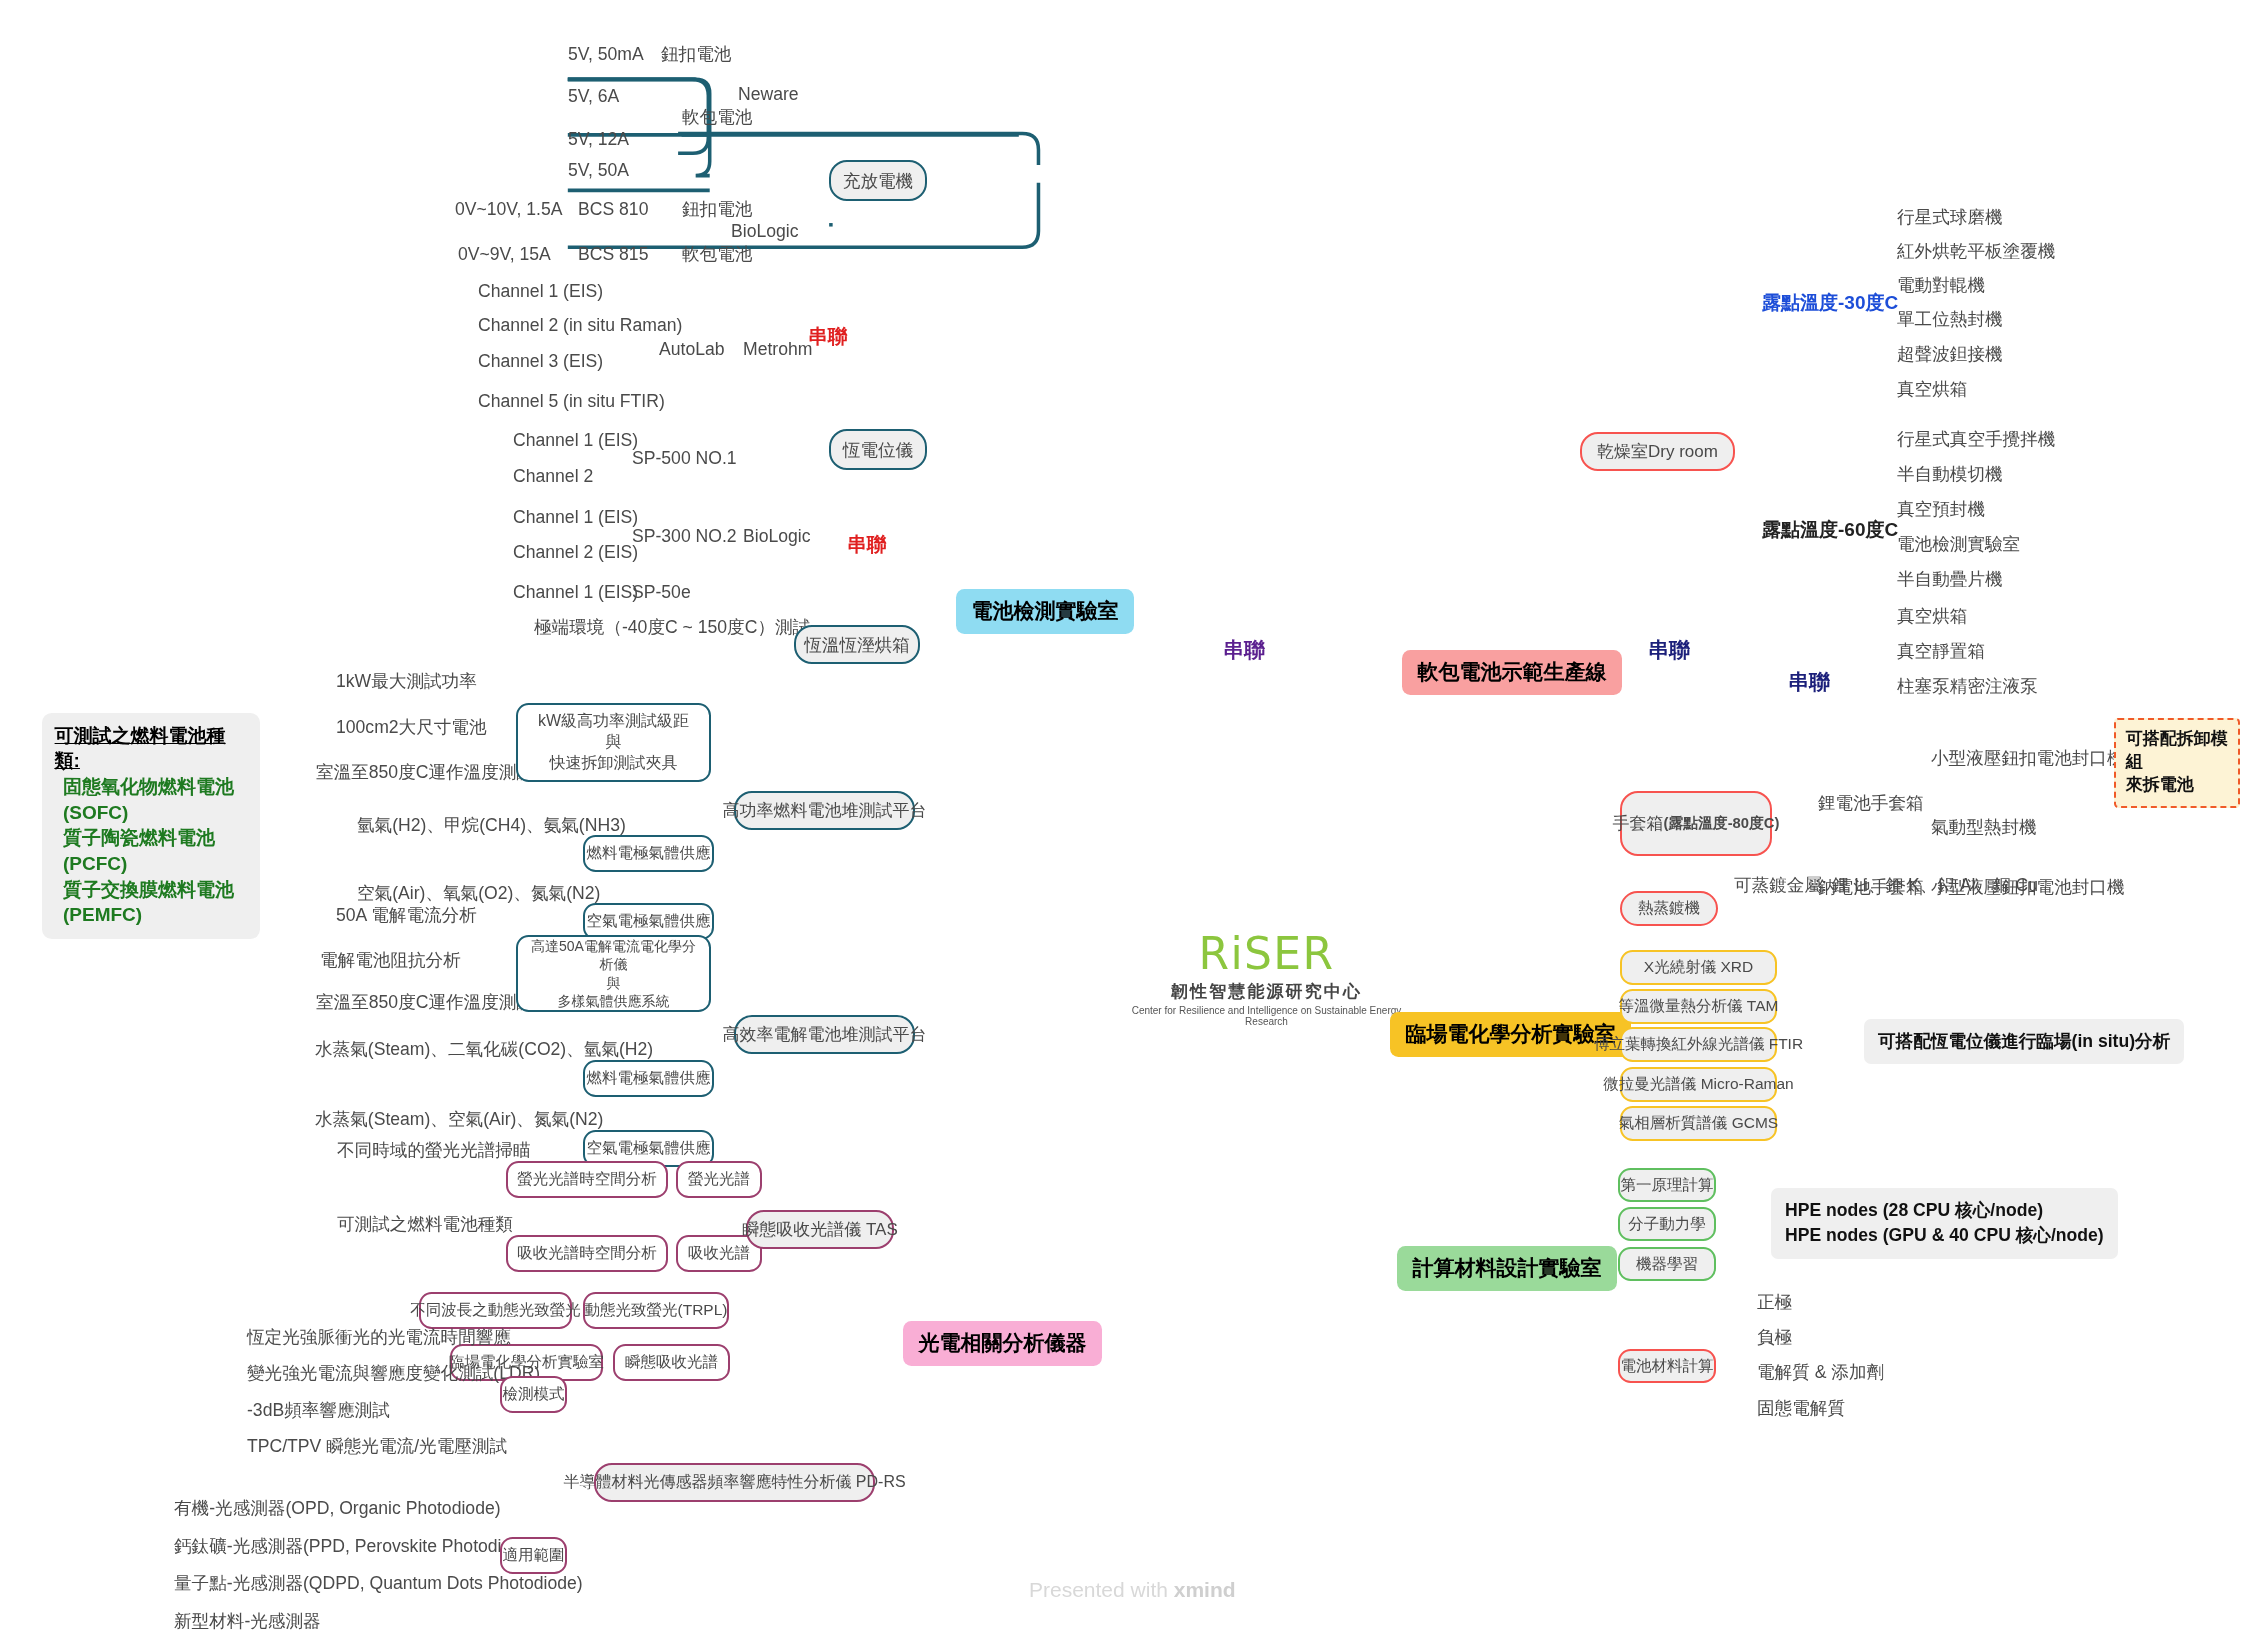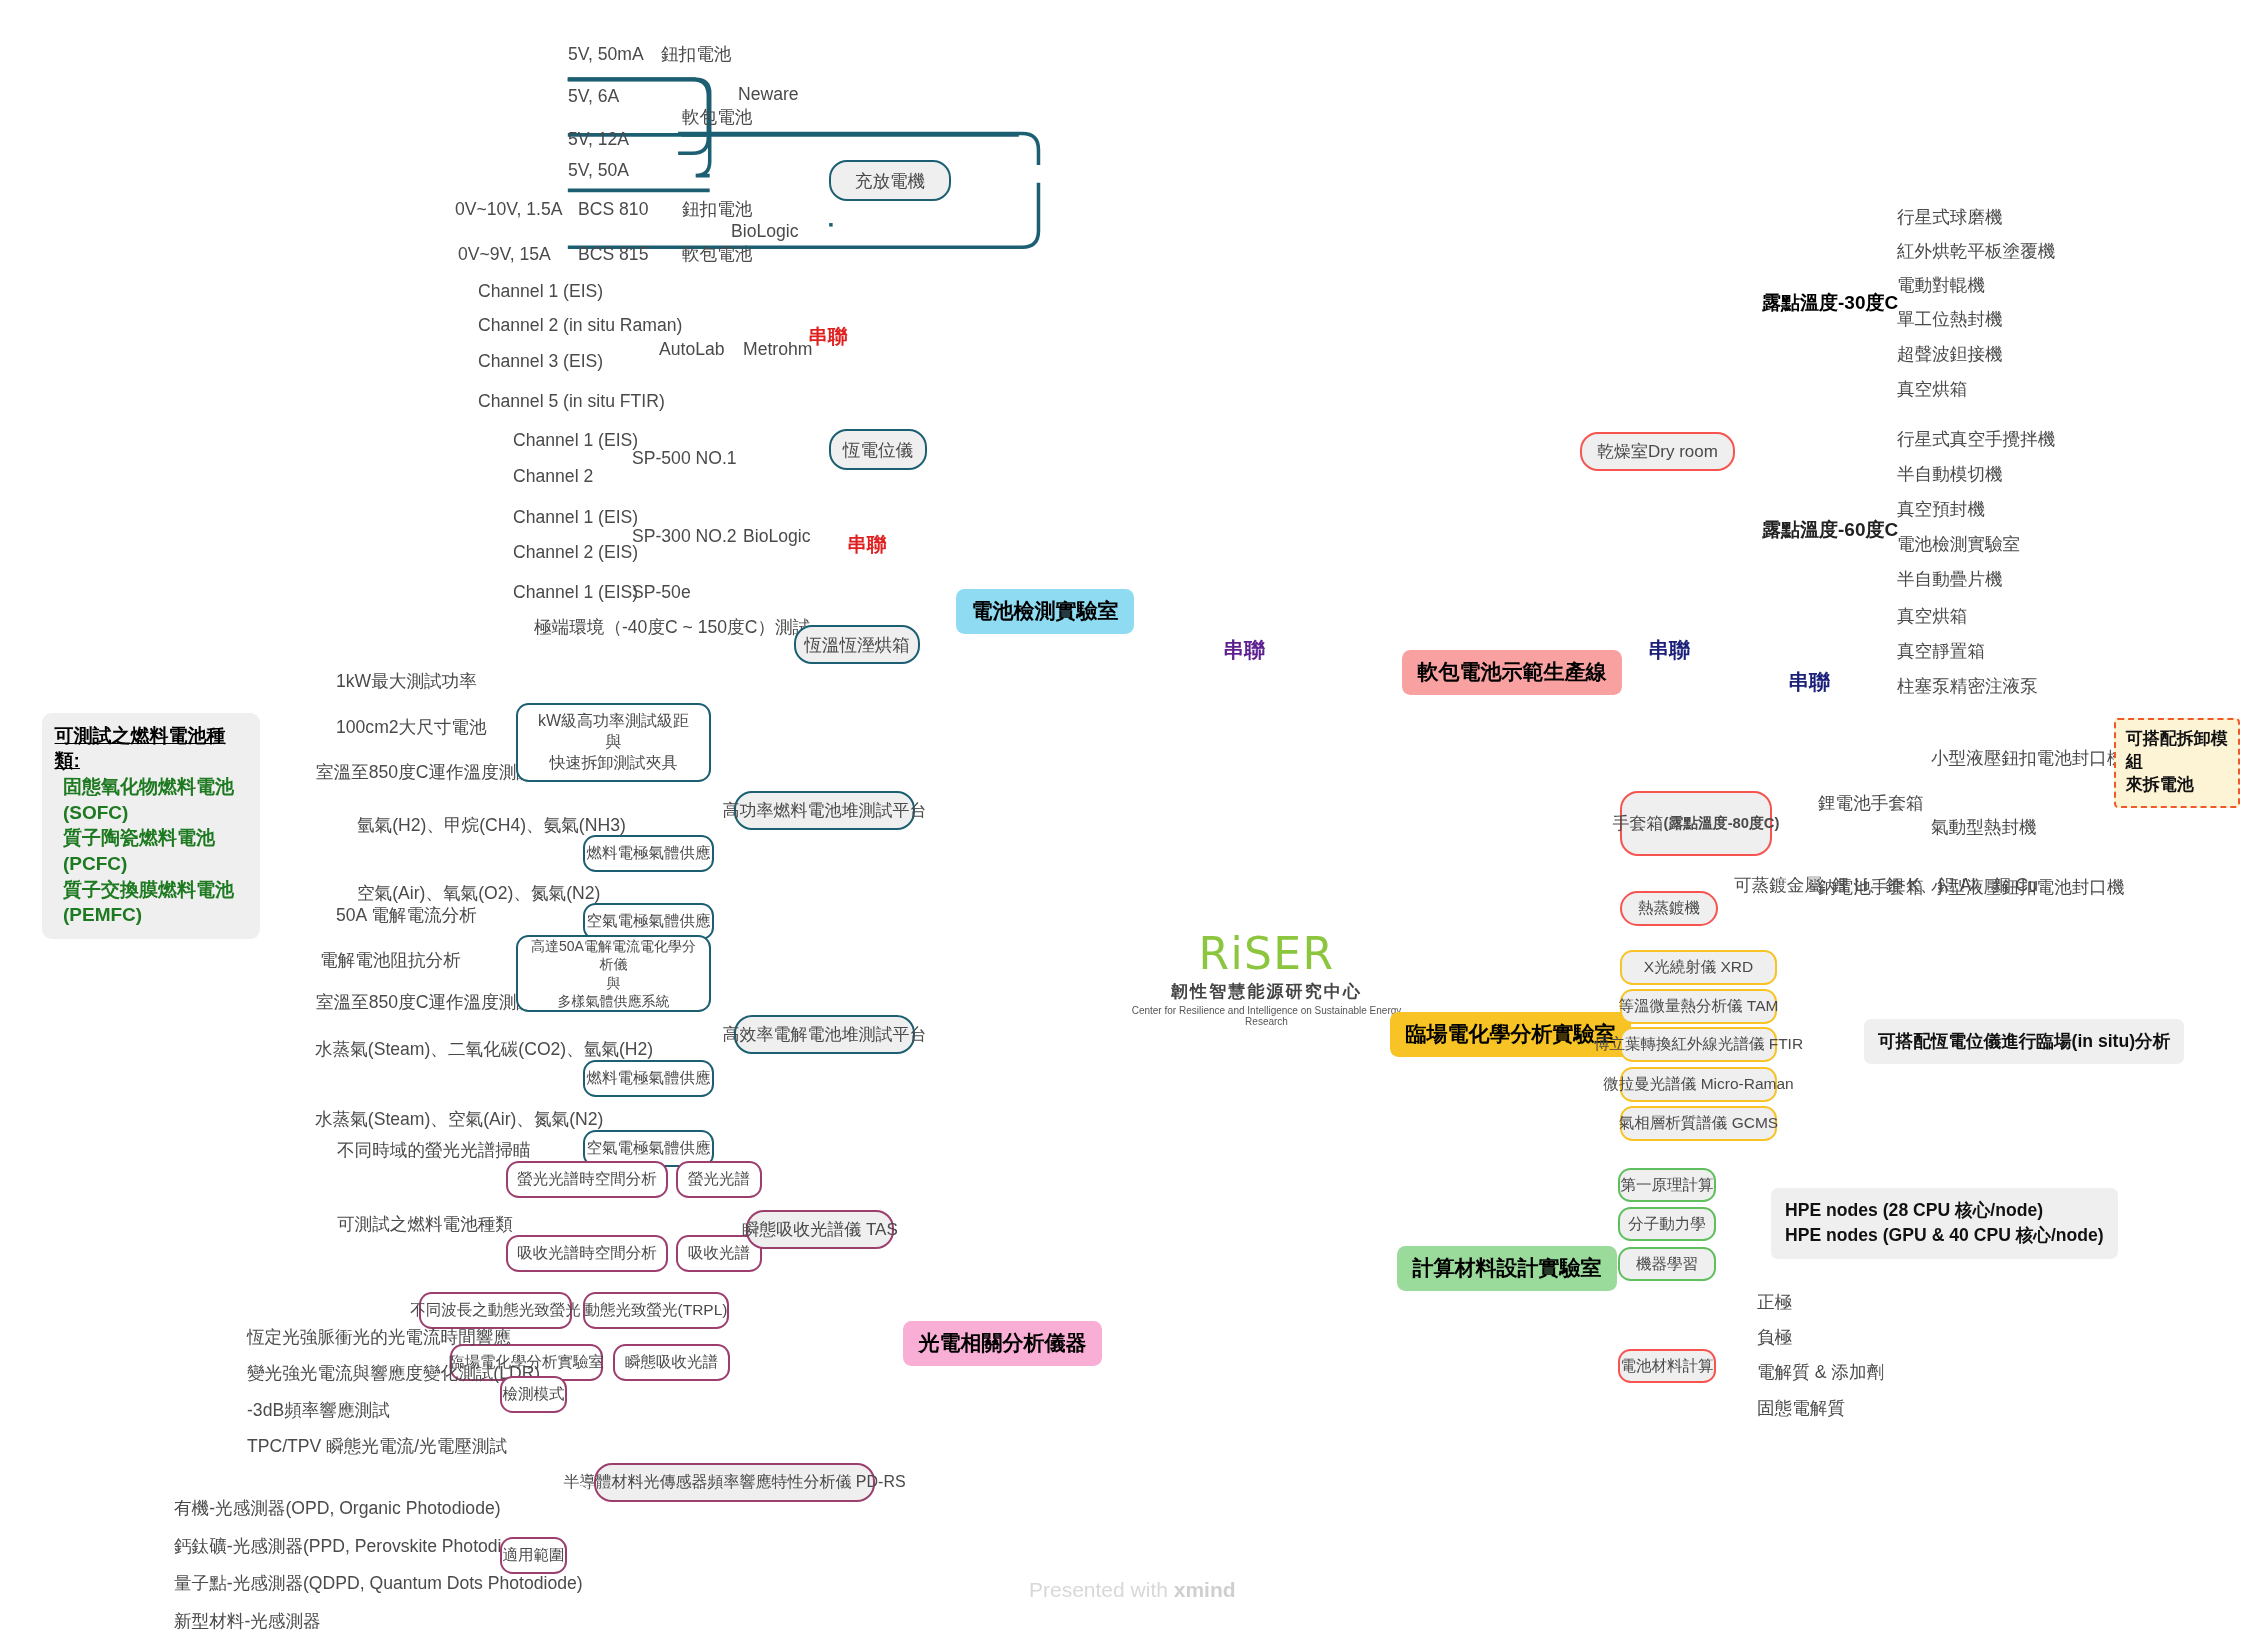--- a/index.html
+++ b/index.html
@@ -82,21 +82,21 @@
   <div class="leaf" style="left:738px;top:84px;">Neware</div>
 
   <div class="leaf" style="left:455px;top:199px;">0V~10V, 1.5A</div>
   <div class="leaf" style="left:578px;top:199px;">BCS 810</div>
   <div class="leaf" style="left:682px;top:199px;">鈕扣電池</div>
   <div class="leaf" style="left:458px;top:244px;">0V~9V, 15A</div>
   <div class="leaf" style="left:578px;top:244px;">BCS 815</div>
   <div class="leaf" style="left:682px;top:244px;">軟包電池</div>
   <div class="leaf" style="left:731px;top:221px;">BioLogic</div>
 
-  <div class="pill" style="left:829px;top:160px;width:122px;height:41px;">充放電機</div>
+  <div class="pill" style="left:829px;top:160px;width:98px;height:41px;">充放電機</div>
 
   <div class="leaf" style="left:478px;top:281px;">Channel 1 (EIS)</div>
   <div class="leaf" style="left:478px;top:315px;">Channel 2 (in situ Raman)</div>
   <div class="leaf" style="left:478px;top:351px;">Channel 3 (EIS)</div>
   <div class="leaf" style="left:478px;top:391px;">Channel 5 (in situ FTIR)</div>
   <div class="leaf" style="left:659px;top:339px;">AutoLab</div>
   <div class="leaf" style="left:743px;top:339px;">Metrohm</div>
 
   <div class="leaf" style="left:513px;top:430px;">Channel 1 (EIS)</div>
   <div class="leaf" style="left:513px;top:466px;">Channel 2</div>
@@ -202,21 +202,21 @@
   <div class="series-label" style="left:1223px;top:636px;color:#5b1f8f;">串聯</div>
   <div class="series-label" style="left:808px;top:323px;color:#e01f1f;font-size:19.7px;">串聯</div>
   <div class="series-label" style="left:847px;top:531px;color:#e01f1f;font-size:19.7px;">串聯</div>
   <div class="series-label" style="left:1648px;top:636px;color:#1b1f7a;">串聯</div>
   <div class="series-label" style="left:1788px;top:668px;color:#1b1f7a;">串聯</div>
 
   <div class="main-topic" style="left:1402px;top:650px;background:#f9a0a0;">軟包電池示範生產線</div>
 
   <div class="pill" style="left:1580px;top:432px;width:155px;height:39px;font-size:17px;border-color:#f7534f;">乾燥室Dry room</div>
 
-  <div class="leaf" style="left:1762px;top:292px;font-weight:bold;font-size:19px;color:#000000;">露點溫度-30度C</div>
+  <div class="leaf" style="left:1762px;top:292px;font-weight:bold;font-size:19px;color:#1d4ed8;">露點溫度-30度C</div>
   <div class="leaf" style="left:1897px;top:207px;">行星式球磨機</div>
   <div class="leaf" style="left:1897px;top:241px;">紅外烘乾平板塗覆機</div>
   <div class="leaf" style="left:1897px;top:275px;">電動對輥機</div>
   <div class="leaf" style="left:1897px;top:309px;">單工位熱封機</div>
   <div class="leaf" style="left:1897px;top:344px;">超聲波鉭接機</div>
   <div class="leaf" style="left:1897px;top:379px;">真空烘箱</div>
 
   <div class="leaf" style="left:1762px;top:519px;font-weight:bold;font-size:19px;color:#222;">露點溫度-60度C</div>
   <div class="leaf" style="left:1897px;top:429px;">行星式真空手攪拌機</div>
   <div class="leaf" style="left:1897px;top:464px;">半自動模切機</div>

